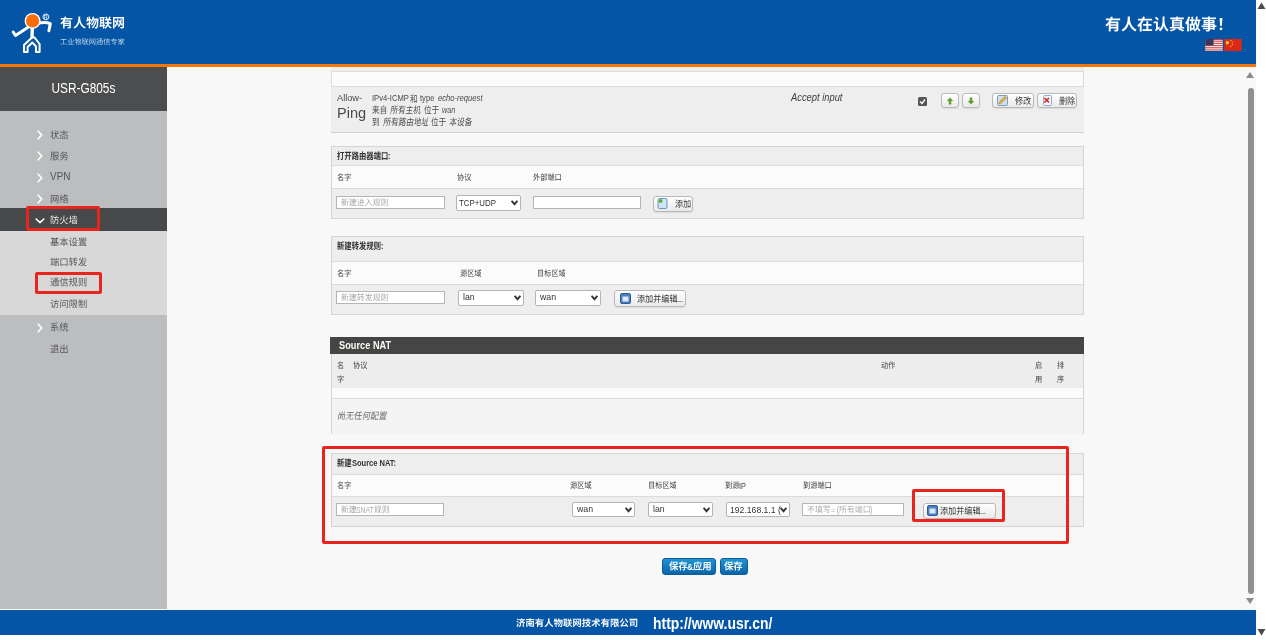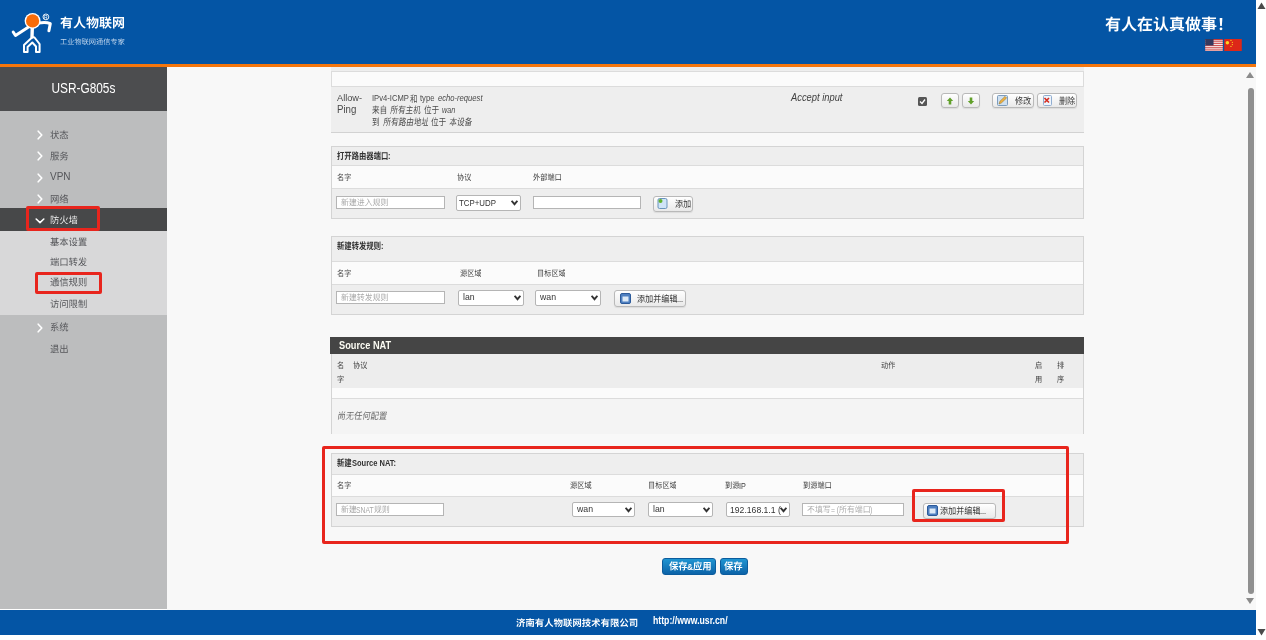--- a/index.html
+++ b/index.html
@@ -293,21 +293,21 @@
         <use href="#r2c"></use>
         <use href="#r2d" x="1000"></use>
       </svg>
     </div>
     <div class="a" style="left:25.5px;top:205.8px;width:74.5px;height:25px;border:3px solid #e8251d;border-radius:2px"></div>
     <div class="a" style="left:34.5px;top:271.5px;width:67px;height:22.5px;border:3px solid #e8251d;border-radius:2px"></div>
     <div class="a" style="left:331px;top:67px;width:753px;height:66px;border-left:1px solid #dcdcdc;border-right:1px solid #dcdcdc;background:#fbfbfb"></div>
     <div class="a" style="left:331px;top:67px;width:753px;height:4.5px;background:#eeeeee;border-bottom:1px solid #dcdcdc"></div>
     <div class="a" style="left:331px;top:85.5px;width:753px;height:47px;background:#eeeeee;border-top:1px solid #dcdcdc;border-bottom:1px solid #d2d2d2"></div>
     <div class="a" style="left:336.5px;top:92.9582px;font-size:9.5px;color:#4a4a4a;transform:scaleX(0.97);transform-origin:0 50%;line-height:1;white-space:pre">Allow-</div>
-    <div class="a" style="left:336.5px;top:104.658px;font-size:10px;color:#4a4a4a;transform:scaleX(0.97);transform-origin:0 50%;line-height:1;white-space:pre">Ping</div>
+    <div class="a" style="left:336.5px;top:104.658px;font-size:15px;color:#4a4a4a;transform:scaleX(0.97);transform-origin:0 50%;line-height:1;white-space:pre">Ping</div>
     <div class="a" style="left:372px;top:94.1275px;font-size:9.3px;color:#4a4a4a;transform:scaleX(0.82);transform-origin:0 50%;line-height:1;white-space:pre">IPv4-ICMP </div>
     <div class="a" style="left:409.5px;top:93.64px">
       <svg style="width:7.6px;height:9.5px" viewBox="0 -880 1000 1000" preserveAspectRatio="none" fill="#4a4a4a">
         <use href="#r2e"></use>
       </svg>
     </div>
     <div class="a" style="left:420.1px;top:94.1275px;font-size:9.3px;color:#4a4a4a;transform:scaleX(0.82);transform-origin:0 50%;line-height:1;white-space:pre">type </div>
     <div class="a" style="left:437.633px;top:94.1275px;font-size:9.3px;color:#4a4a4a;font-style:italic;transform:scaleX(0.82);transform-origin:0 50%;line-height:1;white-space:pre">echo-request</div>
     <div class="a" style="left:372px;top:105.34px">
       <svg style="width:15.2px;height:9.5px" viewBox="0 -880 2000 1000" preserveAspectRatio="none" fill="#4a4a4a">
@@ -731,21 +731,21 @@
         <use href="#b3" x="5000"></use>
         <use href="#b4" x="6000"></use>
         <use href="#b76" x="7000"></use>
         <use href="#b77" x="8000"></use>
         <use href="#b0" x="9000"></use>
         <use href="#b78" x="10000"></use>
         <use href="#b79" x="11000"></use>
         <use href="#b7a" x="12000"></use>
       </svg>
     </div>
-    <div class="a" style="left:653px;top:615.842px;font-size:10px;color:#fff;line-height:1;font-weight:bold"><span style="display:inline-block;transform:scaleX(0.87);transform-origin:0 50%">http://www.usr.cn/</span></div>
+    <div class="a" style="left:653px;top:615.842px;font-size:16px;color:#fff;line-height:1;font-weight:bold"><span style="display:inline-block;transform:scaleX(0.87);transform-origin:0 50%">http://www.usr.cn/</span></div>
     <svg class="a" style="left:1245px;top:71px" width="10" height="8" viewBox="0 0 10 8">
 <path d="M5 1 L9 7 L1 7 Z" fill="#8b8b8b"></path>
     </svg>
     <div class="a" style="left:1248px;top:88px;width:5.5px;height:506px;background:#909090;border-radius:3px"></div>
     <svg class="a" style="left:1245px;top:597px" width="10" height="8" viewBox="0 0 10 8">
 <path d="M5 7 L9 1 L1 1 Z" fill="#8b8b8b"></path>
     </svg>
     <svg class="a" style="left:1257px;top:2px" width="9" height="8" viewBox="0 0 9 8">
 <path d="M4.5 0.5 L8.5 7 L0.5 7 Z" fill="#4a4a4a"></path>
     </svg>

